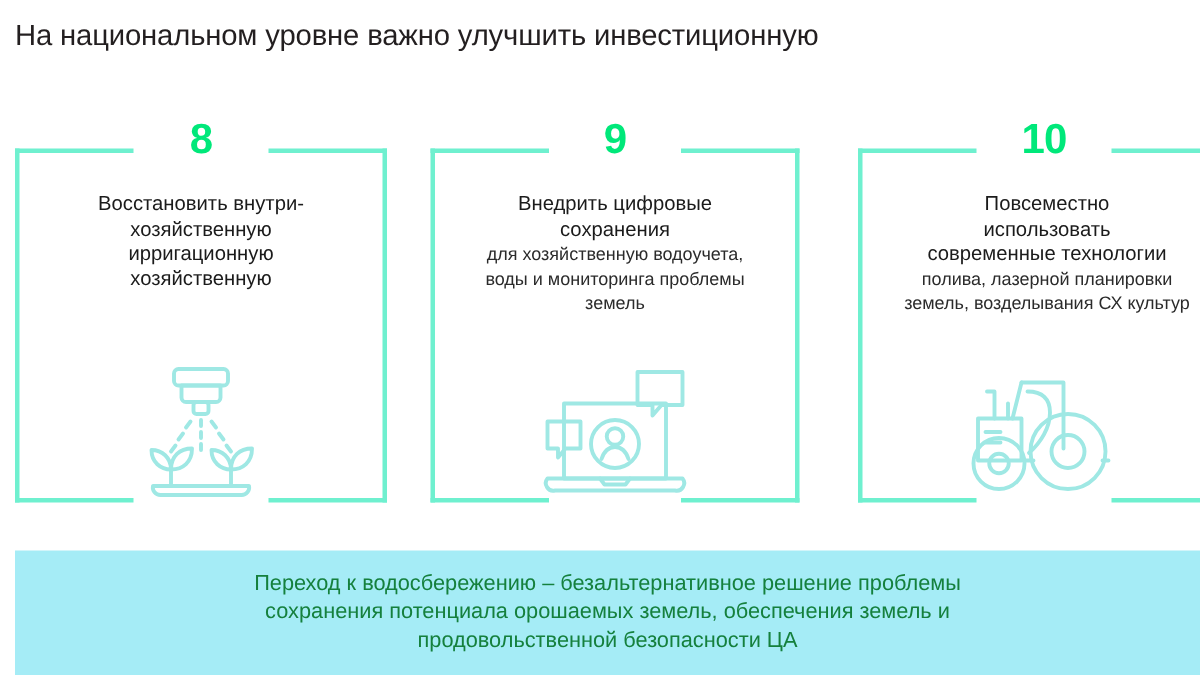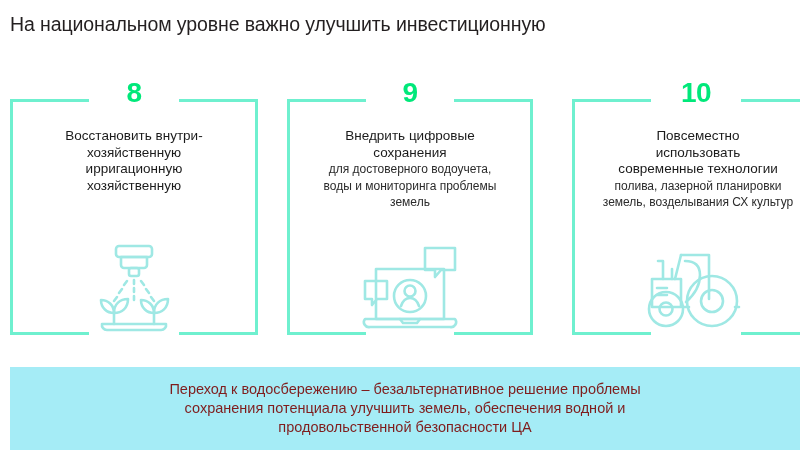--- a/index.html
+++ b/index.html
@@ -132,21 +132,21 @@
     background: #a5ecf6;
     display: flex;
     align-items: center;
     justify-content: center;
   }
   .banner-text {
     width: 100%;
     text-align: center;
     font-size: 14.5px;
     line-height: 19px;
-    color: #7f1d1d;
+    color: #15803d;
   }
   .banner-line { display: block; white-space: nowrap; }
 </style>
 </head>
 <body>
 
 <div class="title">
   <span class="title-line">На национальном уровне важно улучшить инвестиционную</span>
 </div>
 
@@ -194,21 +194,21 @@
     <div class="frame-seg top-l"></div>
     <div class="frame-seg top-r"></div>
     <div class="frame-seg bot-l"></div>
     <div class="frame-seg bot-r"></div>
 
     <div class="card-number">9</div>
 
     <div class="card-body">
       <div class="card-heading">Внедрить цифровые</div>
       <div class="card-heading">сохранения</div>
-      <div class="card-sub">для достоверного водоучета,</div>
+      <div class="card-sub">для хозяйственную водоучета,</div>
       <div class="card-sub">воды и мониторинга проблемы</div>
       <div class="card-sub">земель</div>
     </div>
 
     <div class="card-icon">
       <svg width="118" height="92" viewBox="0 0 118 92" fill="none" stroke="#9fe8e4" stroke-width="2.6" stroke-linecap="round" stroke-linejoin="round">
         <path d="M25 28 h68 v50 H25 z"></path>
         <path d="M14 78 h90 a5 5 0 0 1 -5 8 H19 a5 5 0 0 1 -5 -8 z"></path>
         <path d="M49 78 l3 4 h14 l3 -4"></path>
         <circle cx="59" cy="55" r="16"></circle>
@@ -254,16 +254,16 @@
         <path d="M45 62 h6 M97 62 h4"></path>
       </svg>
     </div>
   </div>
 
 </div>
 
 <div class="banner">
   <div class="banner-text">
     <span class="banner-line">Переход к водосбережению – безальтернативное решение проблемы</span>
-    <span class="banner-line">сохранения потенциала улучшить земель, обеспечения водной и</span>
+    <span class="banner-line">сохранения потенциала орошаемых земель, обеспечения земель и</span>
     <span class="banner-line">продовольственной безопасности ЦА</span>
   </div>
 </div>
 
 </body></html>

